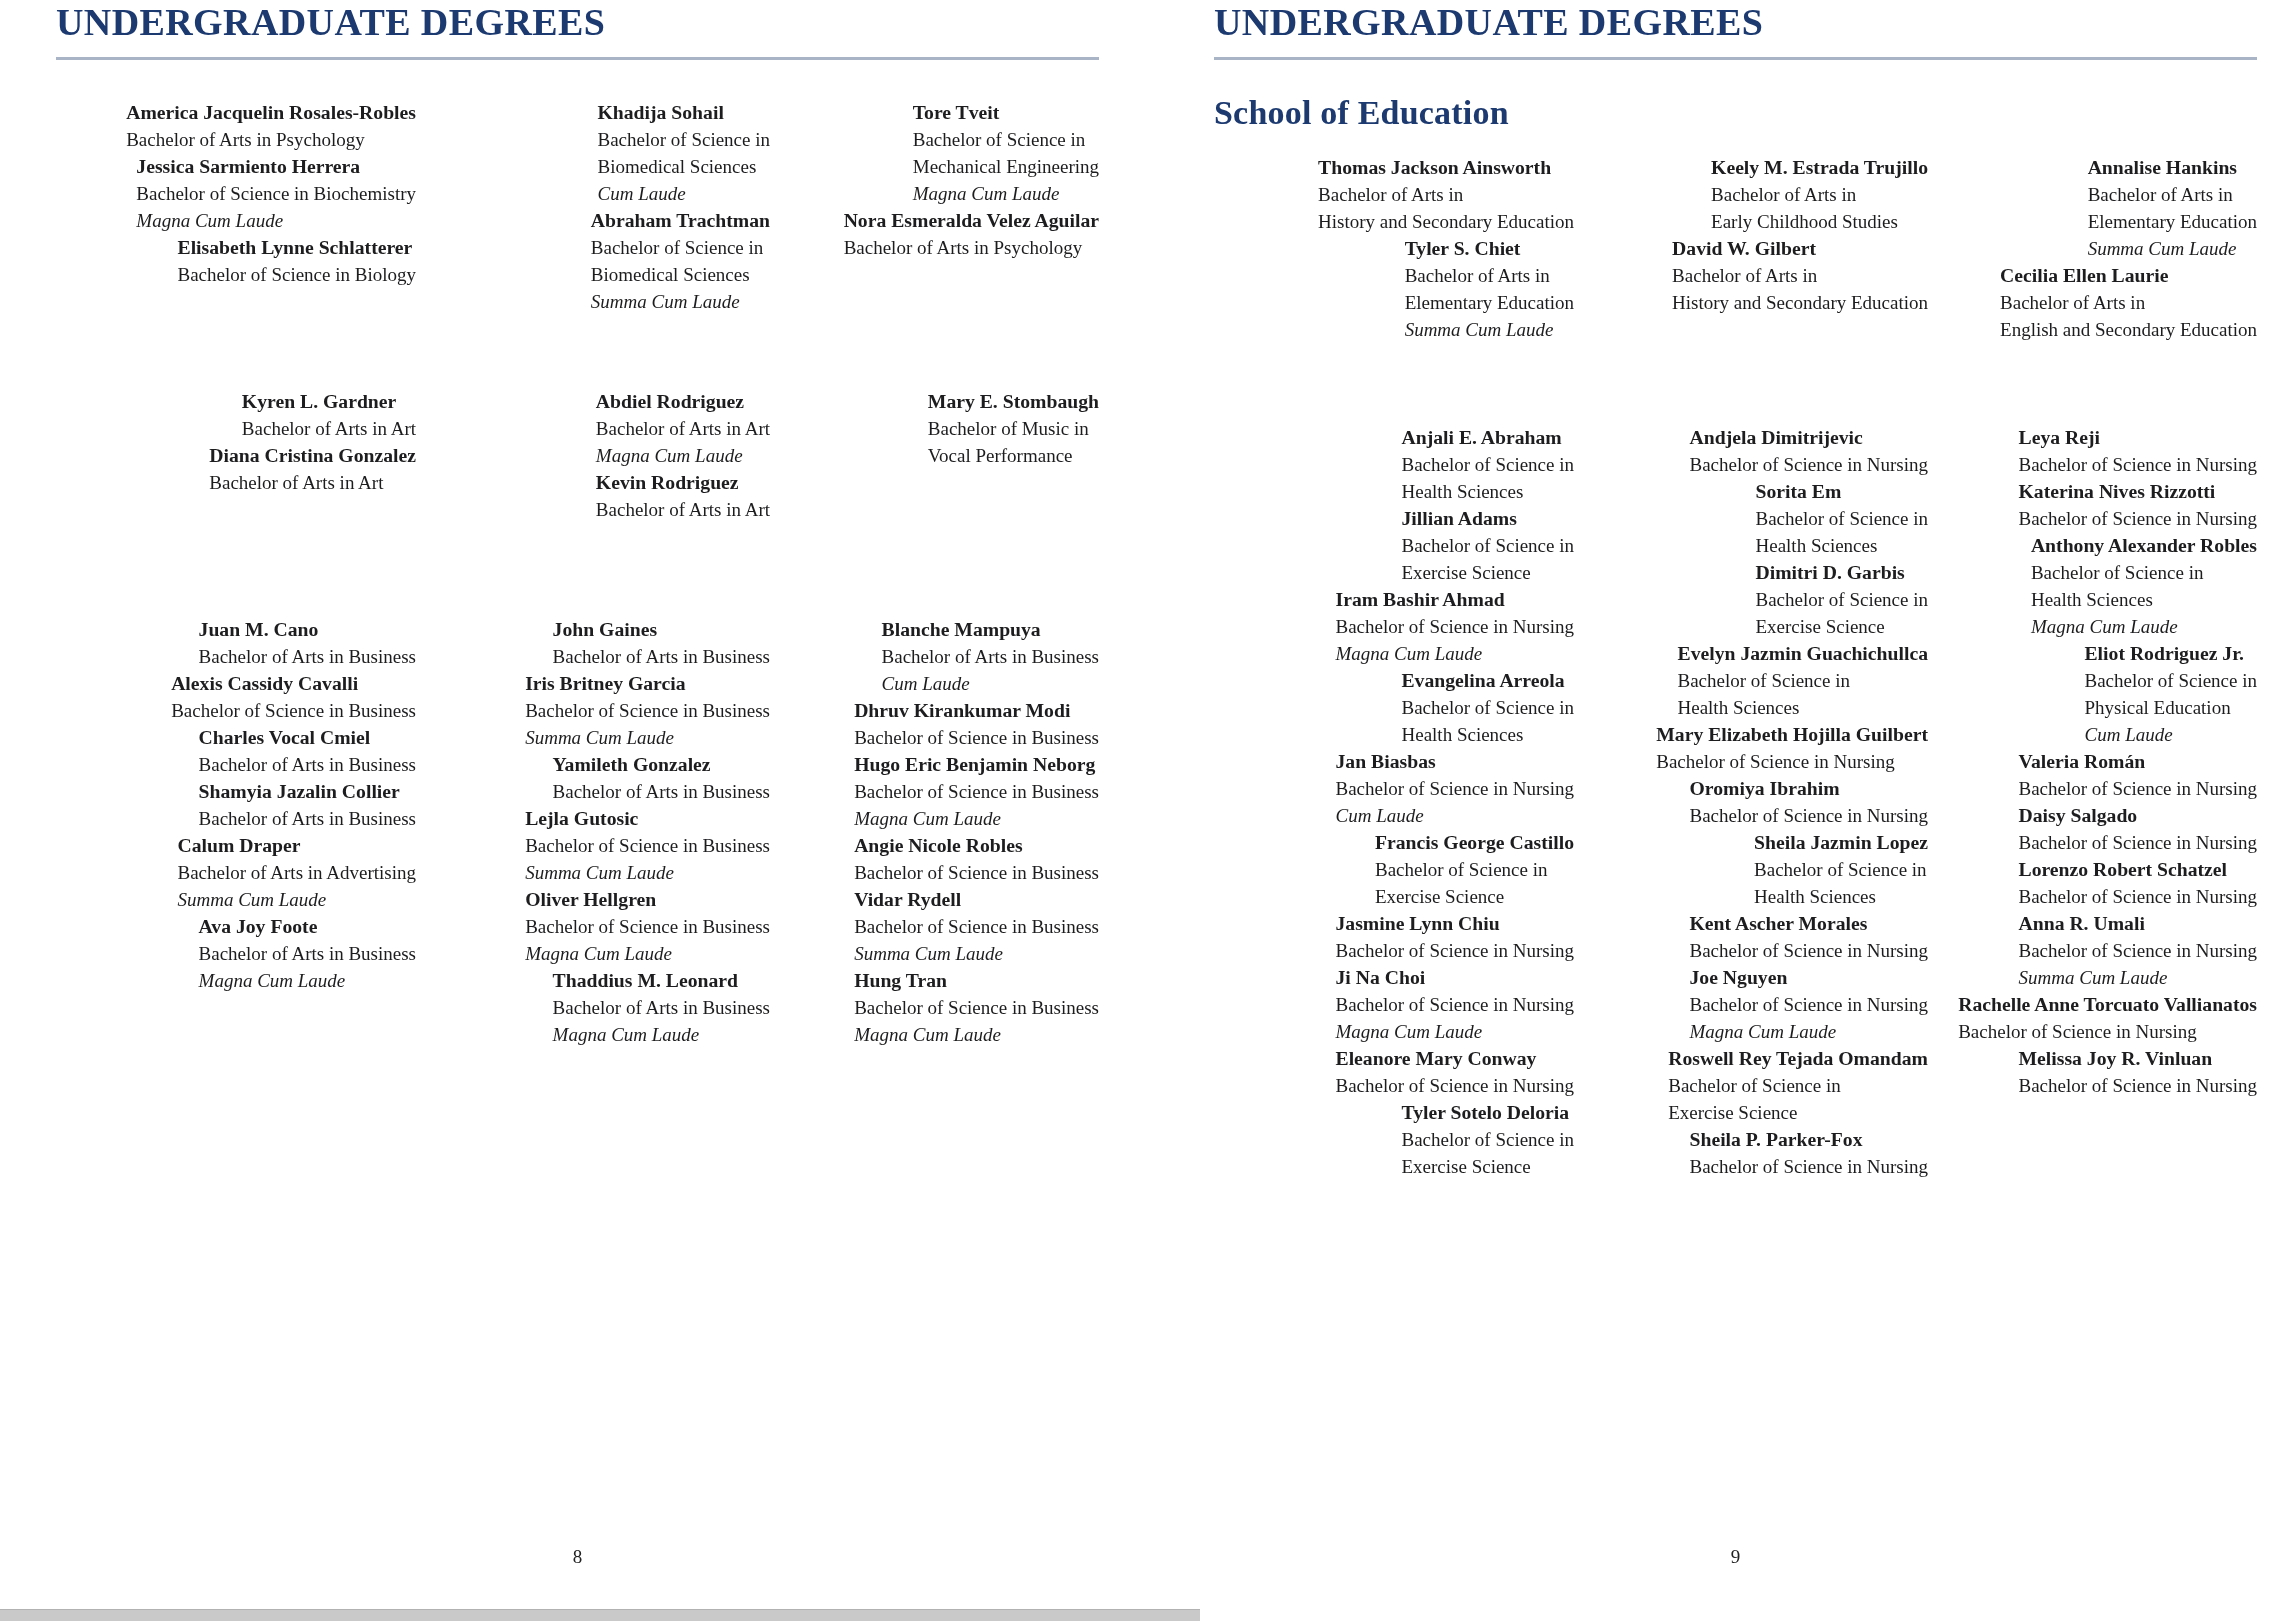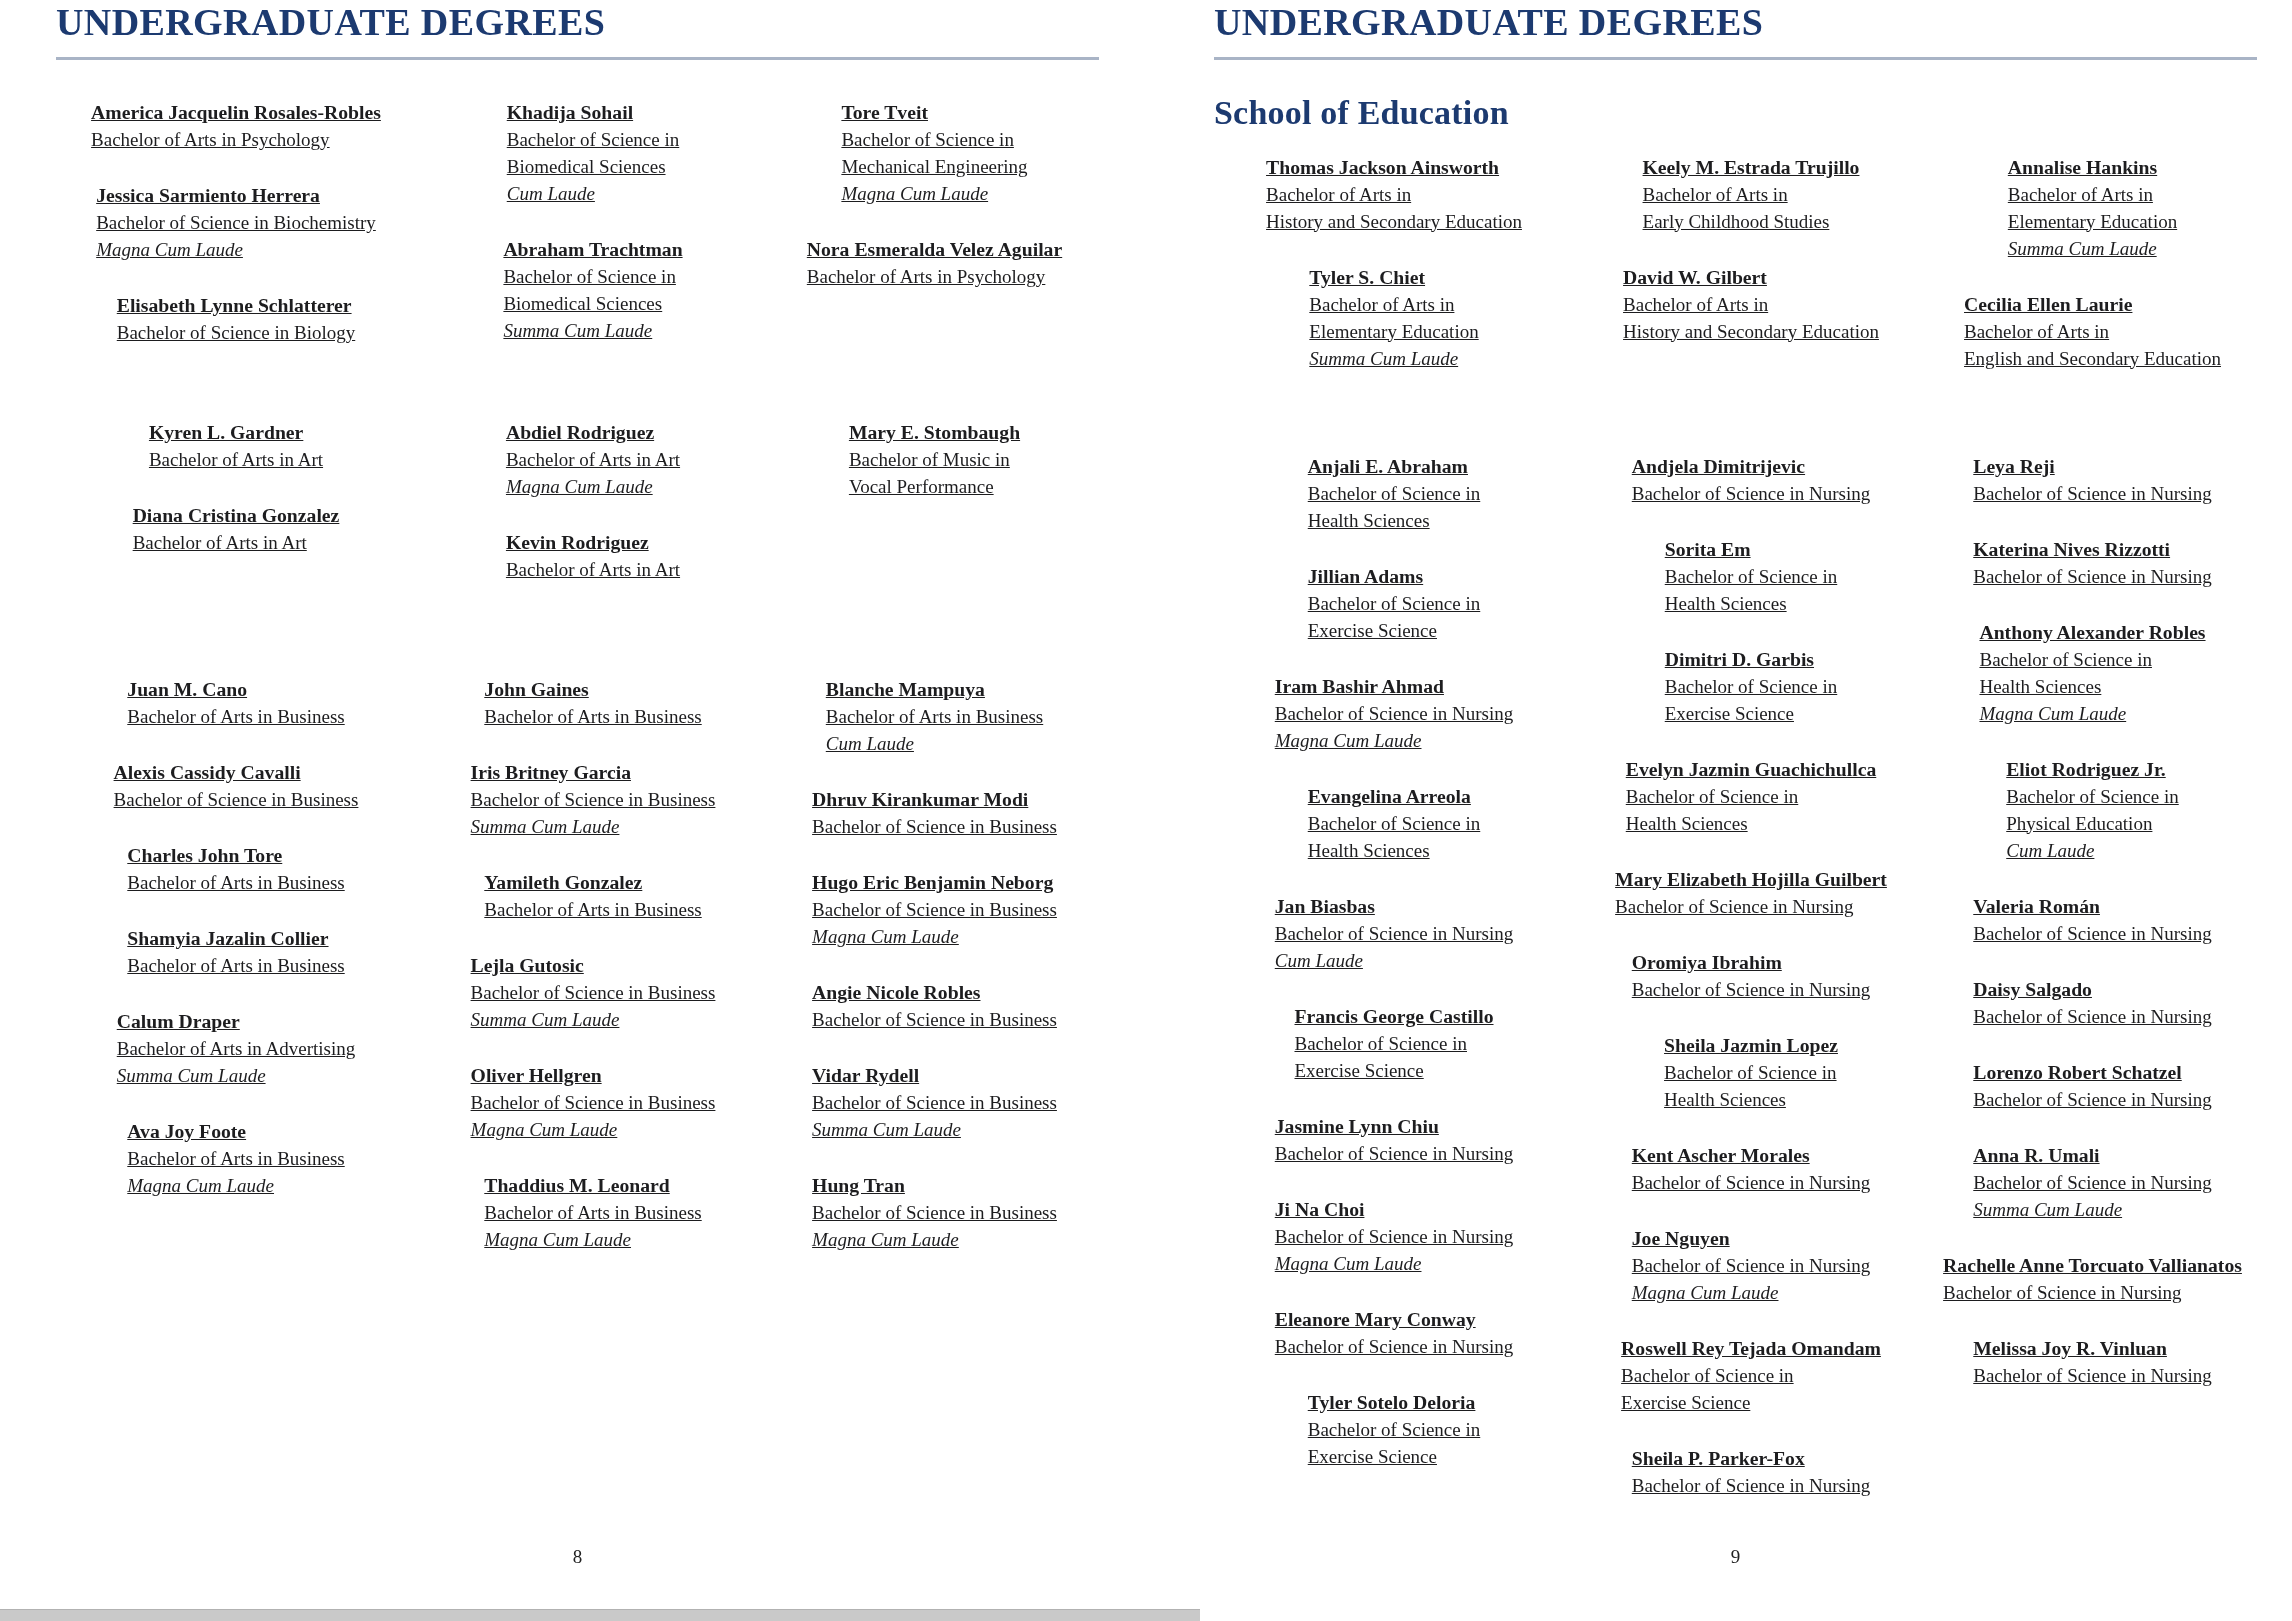--- a/index.html
+++ b/index.html
@@ -16,21 +16,21 @@
     color: #1c3a70;
   }
   .header-rule { height: 3.6px; background: #a9b4c6; margin-top: 12.5px; }
 
   .section-heading {
     font-size: 34px; font-weight: 700; color: #1c3a70;
     margin-bottom: 21.5px; letter-spacing: 0.2px;
   }
 
   .section-grid { display: grid; grid-template-columns: 360px 354px 1fr; }
-  .column { display: flex; flex-direction: column; gap: 29px; align-items: center; text-decoration: underline; }
+  .column { display: flex; flex-direction: column; align-items: flex-end; }
 
   .entry { font-size: 19px; line-height: 27px; }
   .entry .name   { font-weight: 700; font-size: 19.7px; white-space: nowrap; }
   .entry .degree { white-space: pre; }
   .entry .honors { font-style: italic; white-space: nowrap; }
 
   .page-number {
     position: absolute; top: 1546px; width: 100%;
     text-align: center; font-size: 19px; color: #222;
   }
@@ -131,21 +131,21 @@
           <div class="column">
             <div class="entry">
               <div class="name">Juan M. Cano</div>
               <div class="degree">Bachelor of Arts in Business</div>
             </div>
             <div class="entry">
               <div class="name">Alexis Cassidy Cavalli</div>
               <div class="degree">Bachelor of Science in Business</div>
             </div>
             <div class="entry">
-              <div class="name">Charles John Tore</div>
+              <div class="name">Charles Vocal Cmiel</div>
               <div class="degree">Bachelor of Arts in Business</div>
             </div>
             <div class="entry">
               <div class="name">Shamyia Jazalin Collier</div>
               <div class="degree">Bachelor of Arts in Business</div>
             </div>
             <div class="entry">
               <div class="name">Calum Draper</div>
               <div class="degree">Bachelor of Arts in Advertising</div>
               <div class="honors">Summa Cum Laude</div>

